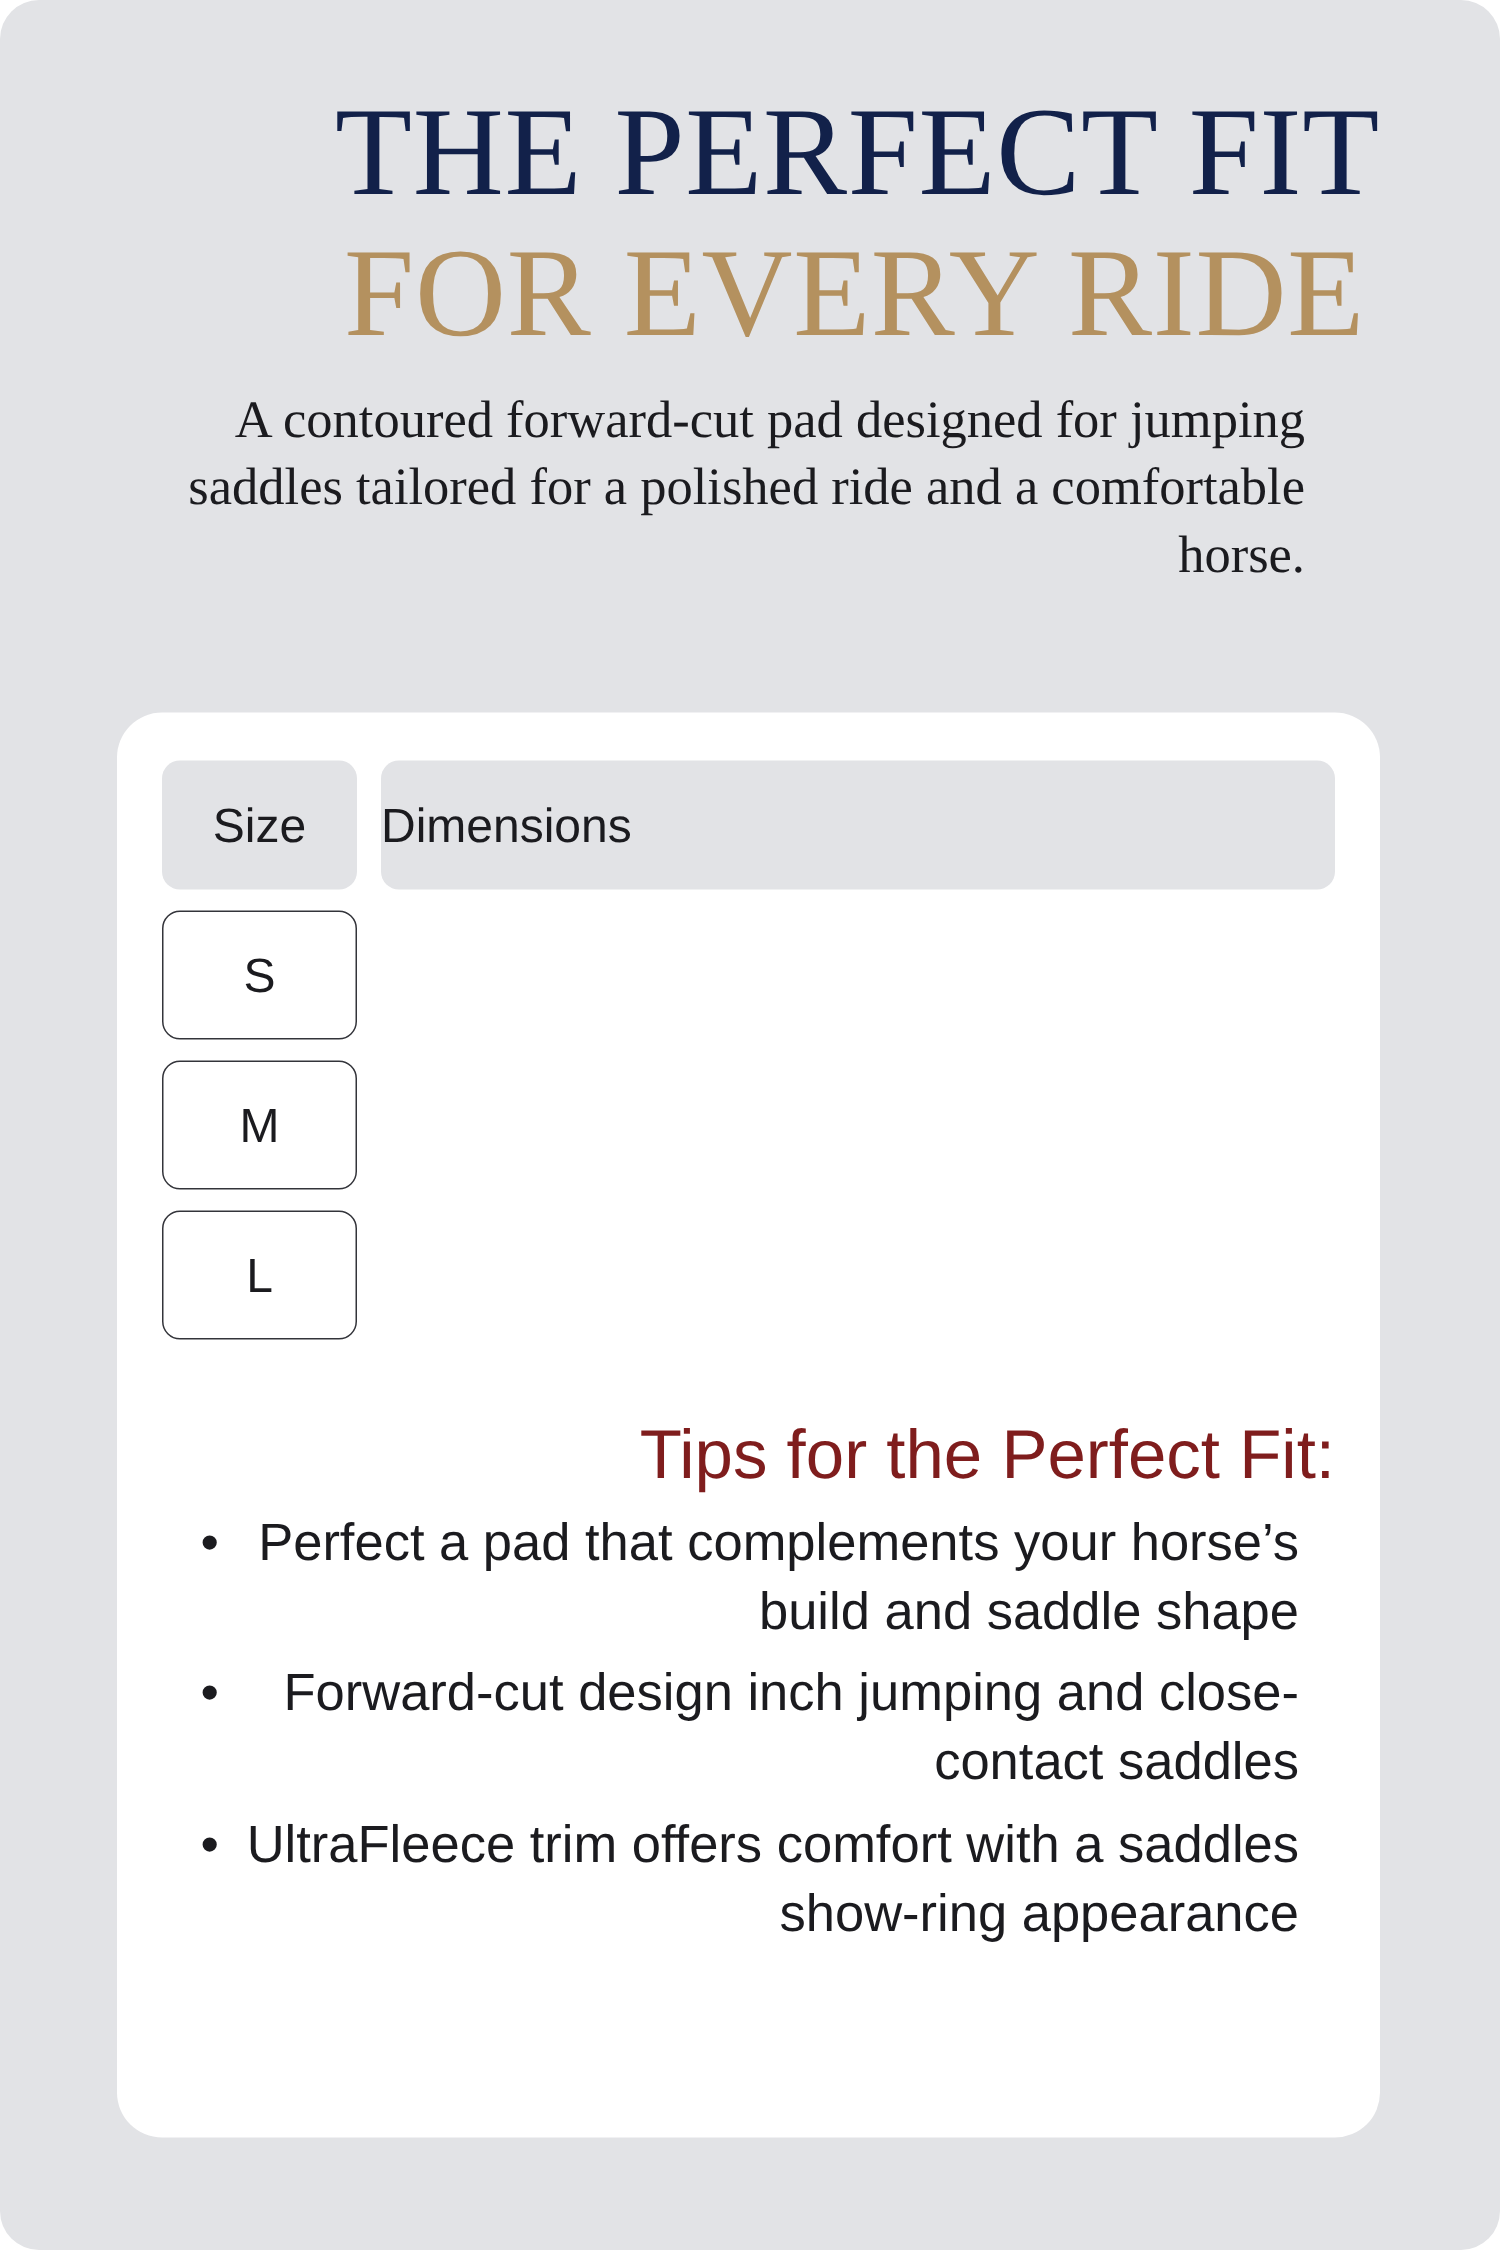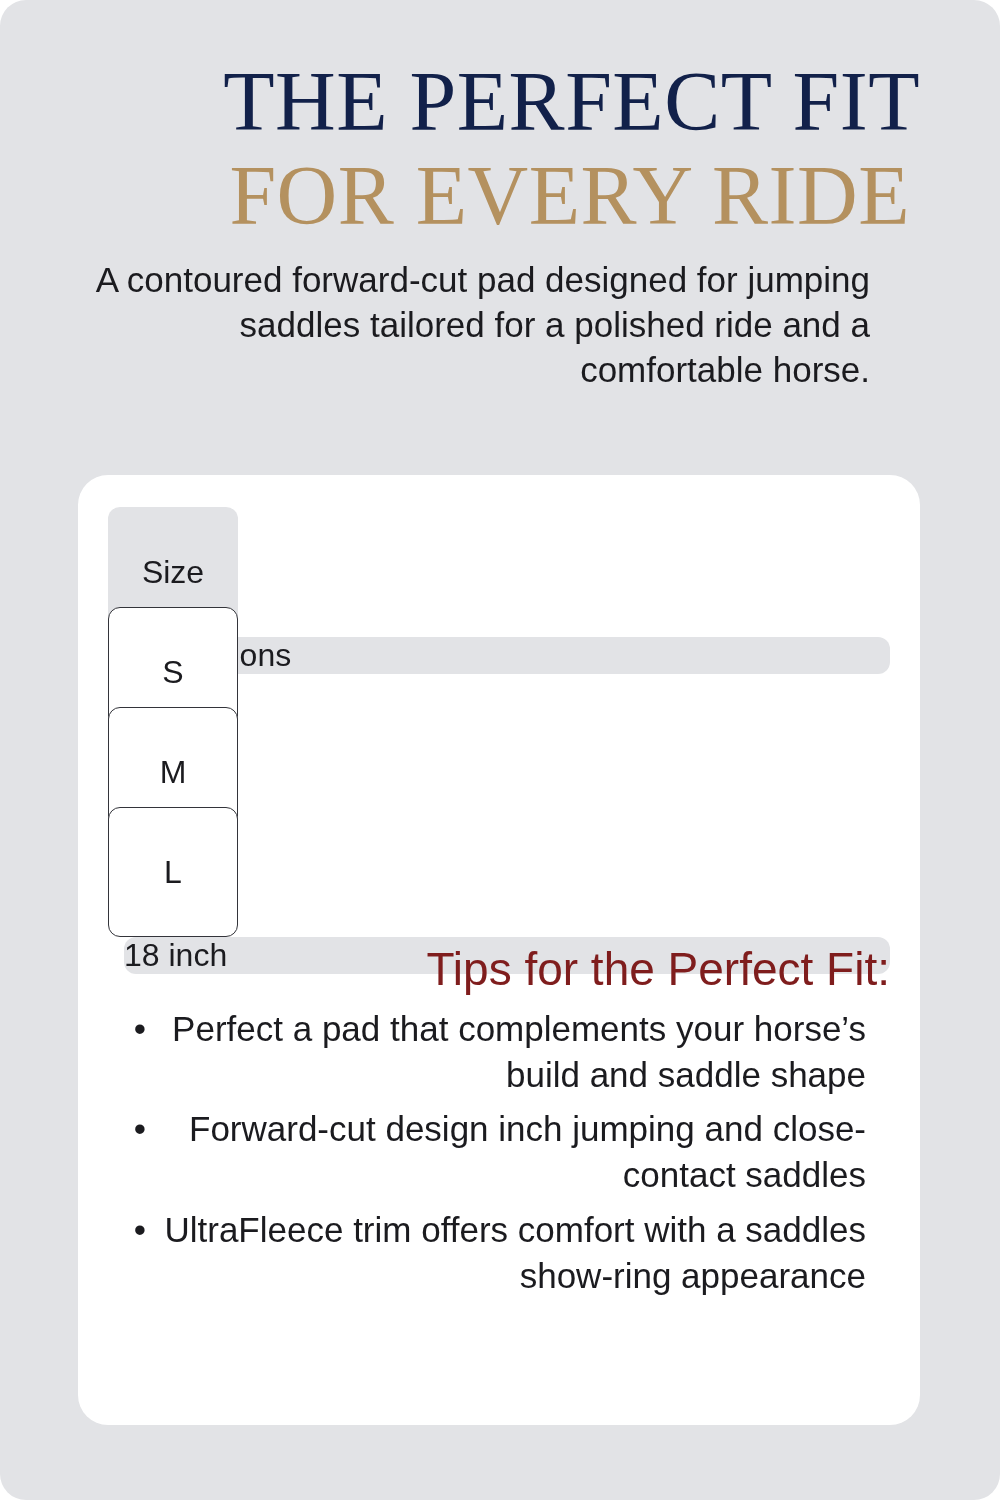--- a/index.html
+++ b/index.html
@@ -51,20 +51,21 @@
     white-space: nowrap;
   }
 
   .subtitle {
     margin: 18px 0 0 0;
     font-size: 35px;
     line-height: 1.28;
     color: #1b1b1f;
     font-weight: 400;
     max-width: 790px;
+    font-family: Liberation Serif, serif;
   }
 
   .card {
     position: absolute;
     left: 78px;
     top: 475px;
     width: 842px;
     height: 950px;
     background: #ffffff;
     border-radius: 30px;
@@ -74,21 +75,20 @@
 
   .table {
     display: block;
   }
 
   .row {
     display: flex;
     align-items: stretch;
     margin-bottom: 14px;
     height: 86px;
-    flex-direction: column;
   }
 
   .cell-size {
     width: 130px;
     flex: 0 0 130px;
     border-radius: 12px;
     display: flex;
     align-items: center;
     justify-content: center;
     font-size: 32px;
@@ -175,21 +175,20 @@
       <div class="row">
         <div class="cell-size body">S</div>
       </div>
 
       <div class="row">
         <div class="cell-size body">M</div>
       </div>
 
       <div class="row">
         <div class="cell-size body">L</div>
-        <div class="cell-dim">18 inch</div>
       </div>
 
     </div>
 
     <h2 class="tips-title">Tips for the Perfect Fit:</h2>
 
     <ul class="tips-list">
       <li class="tip">
         <span class="bullet">•</span>
         <span class="tip-text">Perfect a pad that complements your horse’s build and saddle shape</span>

